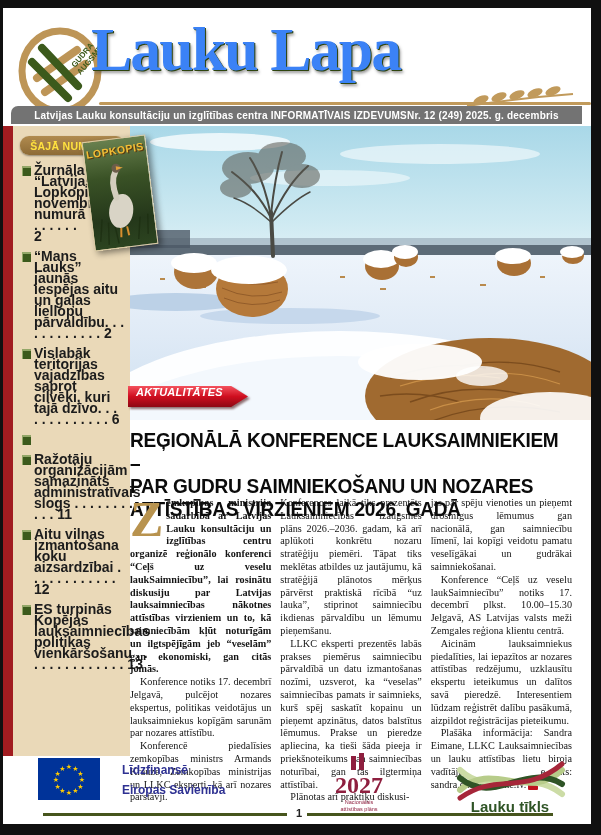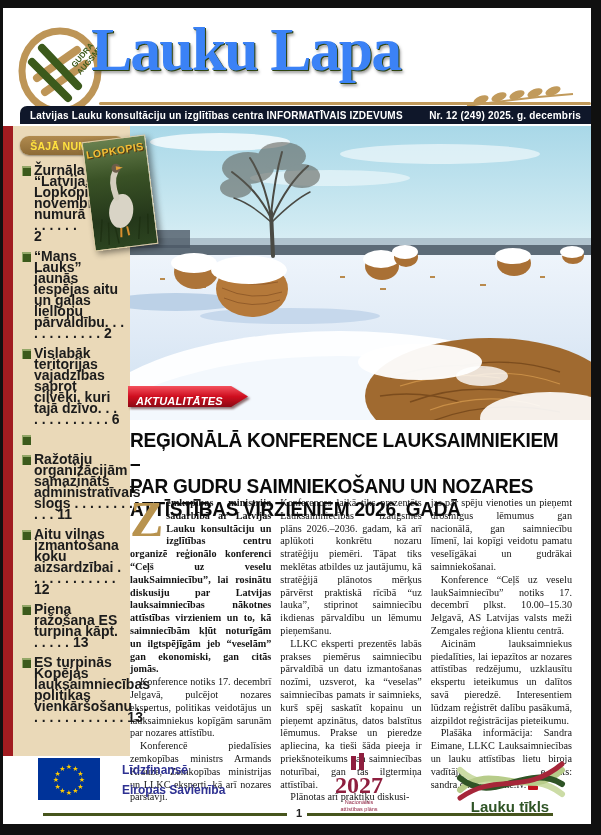--- a/index.html
+++ b/index.html
@@ -8,22 +8,22 @@
   .page{position:absolute;left:3px;top:8px;width:588px;height:816px;background:#fff;overflow:hidden}
 
   
   .masthead{position:absolute;left:0;top:0;width:588px;height:118px;background:#fff}
   .logo{position:absolute;left:12px;top:18px}
   .title{position:absolute;left:88px;top:10px;font-family:"Liberation Serif",serif;font-weight:bold;
          font-size:62px;line-height:1;color:#3b82f6;letter-spacing:-2px;
          text-shadow:1px 1px 0 #2f450e,2px 3px 3px rgba(70,70,70,.55)}
   .swoosh{position:absolute;left:96px;top:94px;width:492px;height:3px;background:#c19a5b;border-radius:2px}
   .wheat{position:absolute;left:462px;top:76px}
-  .infobar{position:absolute;left:17px;top:98px;width:571px;height:20px;background:#0f172a;
-           border-radius:7px 0 0 0;display:flex;align-items:center;justify-content:space-between;
+  .infobar{position:absolute;left:8px;top:98px;width:571px;height:20px;background:#737373;
+           border-radius:7px 0 0 0;display:flex;align-items:center;justify-content:center;
            padding:0 10px;box-sizing:border-box;border-bottom:2px solid #fff}
   .infobar span{color:#fff;font-size:10px;font-weight:bold;letter-spacing:.2px;white-space:nowrap}
 
   
   .sb-red{position:absolute;left:0;top:118px;width:10px;height:630px;background:#a11c20}
   .sidebar{position:absolute;left:10px;top:118px;width:117px;height:630px;background:#ead9b8;box-sizing:border-box;padding-top:6px}
   .sb-head{margin:4px 5px 10px 7px;height:19px;background:linear-gradient(180deg,#b18b4f,#8d6b36);
            border-radius:9px;display:flex;align-items:center;justify-content:center;
            box-shadow:0 1px 2px rgba(0,0,0,.4)}
   .sb-head span{color:#ffe23f;font-size:10.5px;font-weight:bold;letter-spacing:.3px}
@@ -39,21 +39,21 @@
          letter-spacing:.5px;text-shadow:1px 1px 0 #5a3a10;transform:rotate(-2deg)}
 
   
   .photo{position:absolute;left:127px;top:118px;width:461px;height:294px}
 
   
   .banner{position:absolute;left:125px;top:378px;width:120px;height:21px;z-index:6;
           filter:drop-shadow(2px 2px 1px rgba(60,0,0,.55))}
   .banner-shape{width:100%;height:100%;background:linear-gradient(180deg,#f4525e,#cf0e1f 50%,#8d0814);
           clip-path:polygon(0 0,86% 0,100% 50%,86% 100%,0 100%);
-          display:flex;align-items:flex-end;padding-left:8px;box-sizing:border-box}
+          display:flex;align-items:flex-start;padding-left:8px;box-sizing:border-box}
   .banner-shape span{color:#fff;font-size:11px;font-weight:bold;font-style:italic;letter-spacing:.2px}
 
   
   .headline{position:absolute;left:127px;top:420px;width:470px;color:#0b0b0b;font-weight:bold;
             font-size:20.5px;line-height:23px;transform:scaleX(.93);transform-origin:left top;letter-spacing:-.3px}
 
   
   .article{position:absolute;left:127px;top:489px;width:442px;height:268px;display:flex;gap:9px;
            font-family:"Liberation Serif",serif;font-size:10.2px;line-height:12.8px;color:#141414;
            text-align:justify}
@@ -134,24 +134,20 @@
     <div class="toc-item">
         <span class="bullet"></span>
       </div>
     <div class="toc-item">
         <span class="bullet"></span>
         <span class="txt"><span>Ražotāju organizācijām samazināts administratīvais slogs . . . . . . . . . . . .</span> <span>11</span></span>
       </div>
     <div class="toc-item">
         <span class="bullet"></span>
         <span class="txt"><span>Aitu vilnas izmantošana koku aizsardzībai . . . . . . . . . . . .</span> <span>12</span></span>
-      </div>
-    <div class="toc-item">
-        <span class="bullet"></span>
-        <span class="txt"><span>Piena ražošana ES turpina kāpt. . . . . .</span> <span>13</span></span>
       </div>
     <div class="toc-item">
         <span class="bullet"></span>
         <span class="txt"><span>ES turpinās Kopējas lauksaimniecības politikas vienkāršošanu . . . . . . . . . . . . . .</span> <span>13</span></span>
       </div>
 
   </div>
 
   <div class="cover">
     <svg width="62" height="108" viewBox="0 0 62 108">

